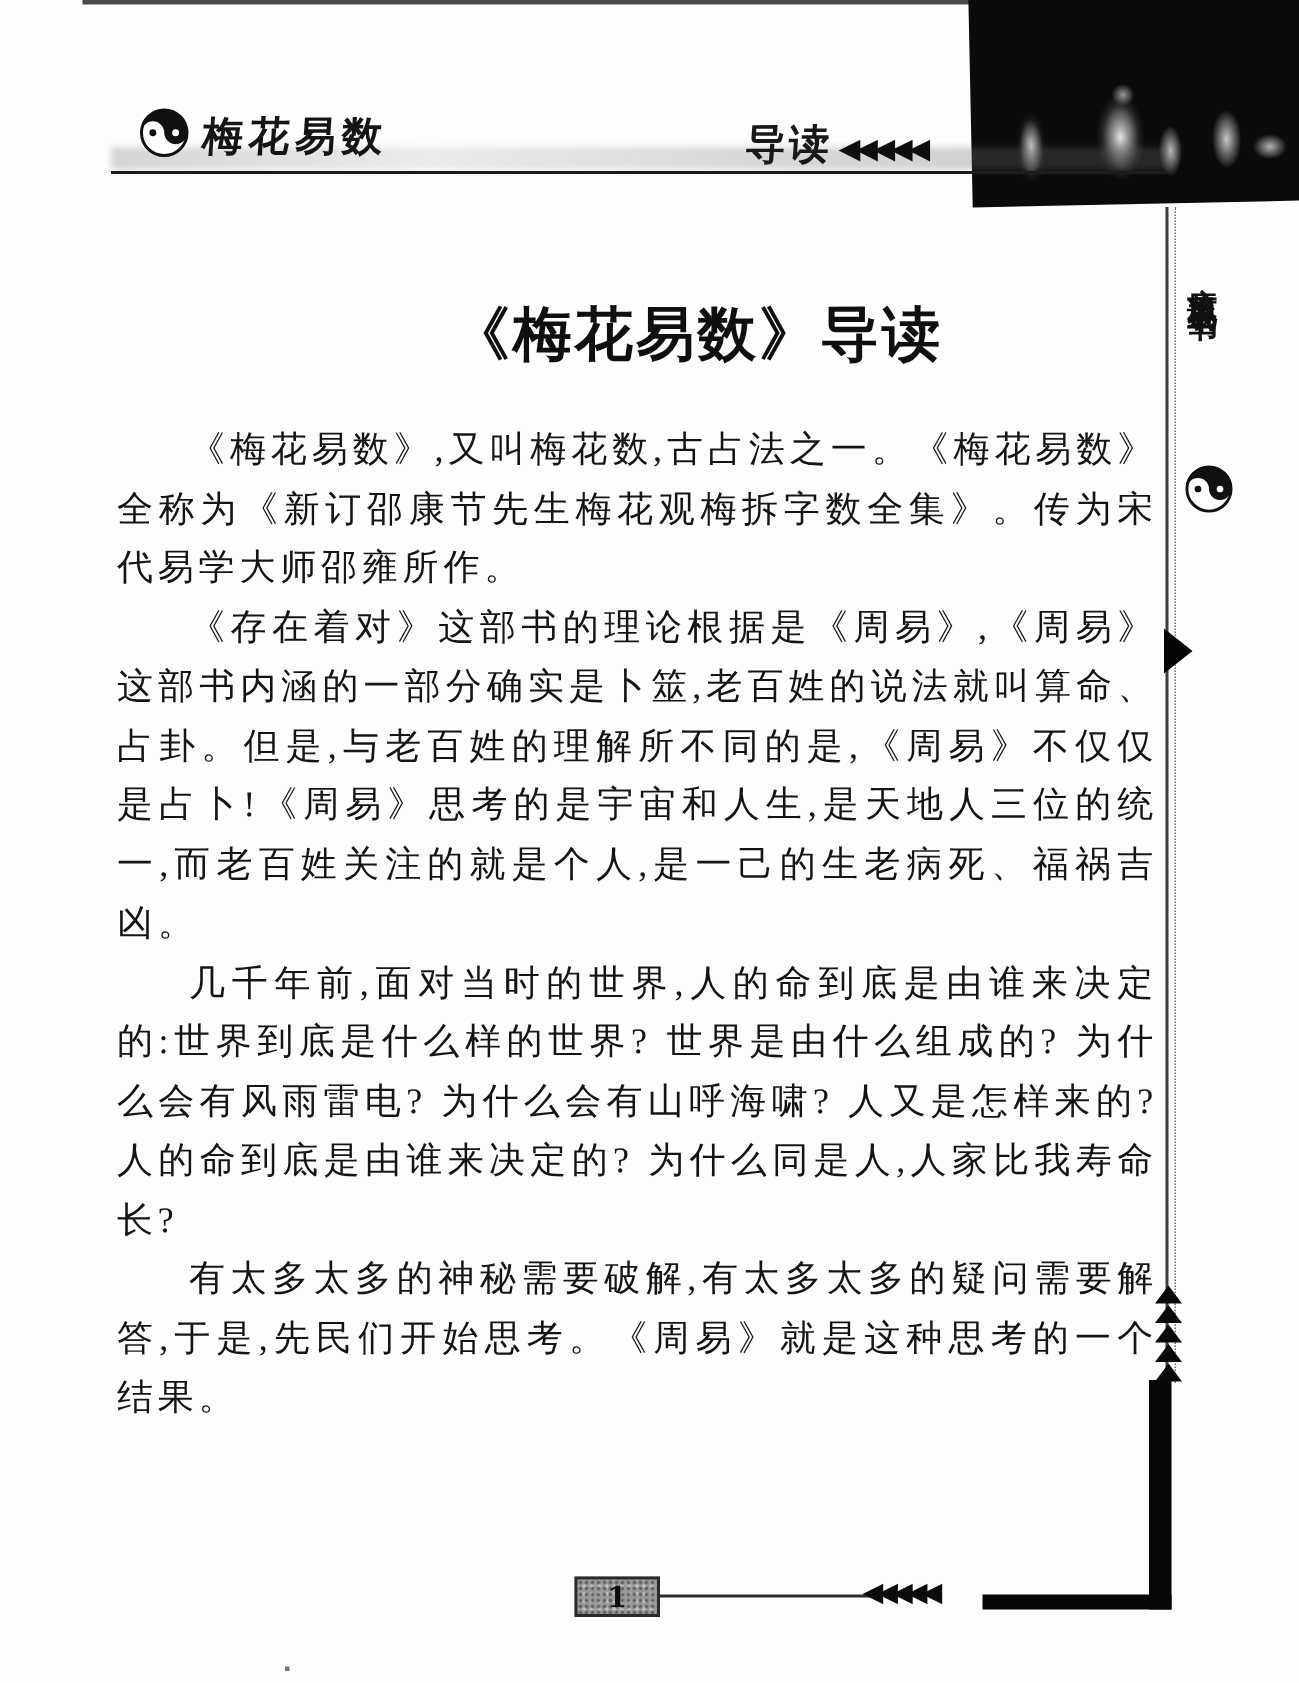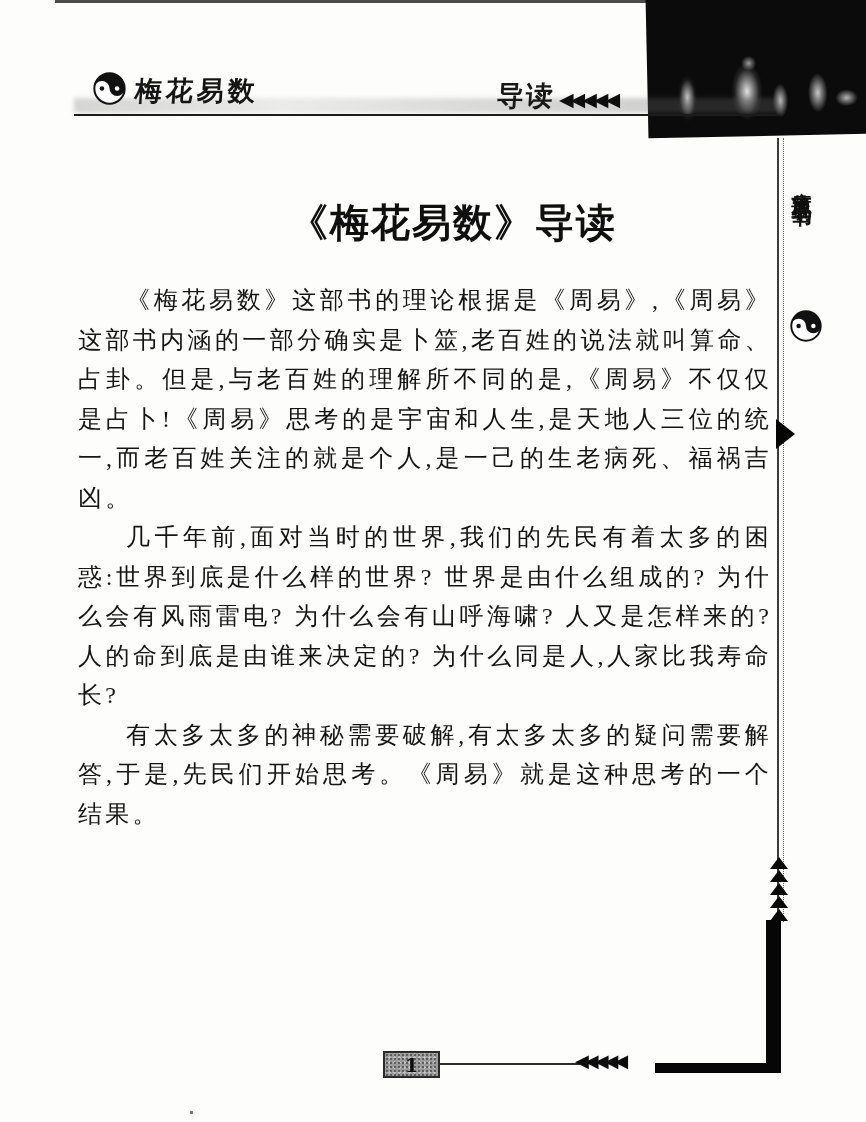--- a/index.html
+++ b/index.html
@@ -55,21 +55,21 @@
   .side-yinyang{position:absolute;left:790px;top:310px;}
   .side-tri-right{
     position:absolute;left:776px;top:419px;width:0;height:0;
     border-top:15px solid transparent;border-bottom:15px solid transparent;border-left:19px solid #050505;
   }
   .side-up-arrows{position:absolute;left:770px;top:857px;display:flex;flex-direction:column;}
   .up-tri{width:0;height:0;border-left:9px solid transparent;border-right:9px solid transparent;border-bottom:12px solid #090909;margin-bottom:1px;}
   .side-thick-bar{position:absolute;left:766px;top:920px;width:15px;height:153px;background:#060606;}
   
   .doc-title{
-    position:absolute;left:108px;top:196px;width:690px;text-align:center;
+    position:absolute;left:120px;top:196px;width:690px;text-align:center;
     font-family:"DejaVu Sans","Liberation Sans",sans-serif;
     font-weight:900;font-size:39px;letter-spacing:2px;color:#0f0f0f;
   }
   .body-text{position:absolute;left:78px;top:281px;width:694px;}
   .body-text p{
     margin:0;text-indent:2em;text-align:justify;
     font-size:24px;line-height:39.5px;letter-spacing:3.2px;color:#141414;
   }
   
   .pagenum-box{
@@ -133,22 +133,23 @@
     <div class="up-tri"></div>
     <div class="up-tri"></div>
     <div class="up-tri"></div>
   </div>
 <div class="side-thick-bar"></div>
 
 <div class="doc-title">《梅花易数》导读</div>
 
 <div class="body-text">
 
-    <p>《梅花易数》这部书的理论根据是《周易》,《周易》这部书内涵的一部分确实是卜筮,老百姓的说法就叫算命、占卦。但是,与老百姓的理解所不同的是,《周易》不仅仅是占卜!《周易》思考的是宇宙和人生,是天地人三位的统一,而老百姓关注的就是个人,是一己的生老病死、福祸吉凶。</p>
-    <p>几千年前,面对当时的世界,我们的先民有着太多的困惑:世界到底是什么样的世界? 世界是由什么组成的? 为什么会有风雨雷电? 为什么会有山呼海啸? 人又是怎样来的? 人的命到底是由谁来决定的? 为什么同是人,人家比我寿命长?</p>
+<p>《梅花易数》,又叫梅花数,古占法之一。《梅花易数》全称为《新订邵康节先生梅花观梅拆字数全集》。传为宋代易学大师邵雍所作。</p>
+    <p>《存在着对》这部书的理论根据是《周易》,《周易》这部书内涵的一部分确实是卜筮,老百姓的说法就叫算命、占卦。但是,与老百姓的理解所不同的是,《周易》不仅仅是占卜!《周易》思考的是宇宙和人生,是天地人三位的统一,而老百姓关注的就是个人,是一己的生老病死、福祸吉凶。</p>
+    <p>几千年前,面对当时的世界,人的命到底是由谁来决定的:世界到底是什么样的世界? 世界是由什么组成的? 为什么会有风雨雷电? 为什么会有山呼海啸? 人又是怎样来的? 人的命到底是由谁来决定的? 为什么同是人,人家比我寿命长?</p>
     <p>有太多太多的神秘需要破解,有太多太多的疑问需要解答,于是,先民们开始思考。《周易》就是这种思考的一个结果。</p>
   </div>
 
 <div class="pagenum-box">
   <span class="pagenum">1</span>
 </div>
 <div class="footer-line"></div>
 <div class="footer-arrows">◀◀◀◀◀</div>
 <div class="footer-thick-bar"></div>
 

